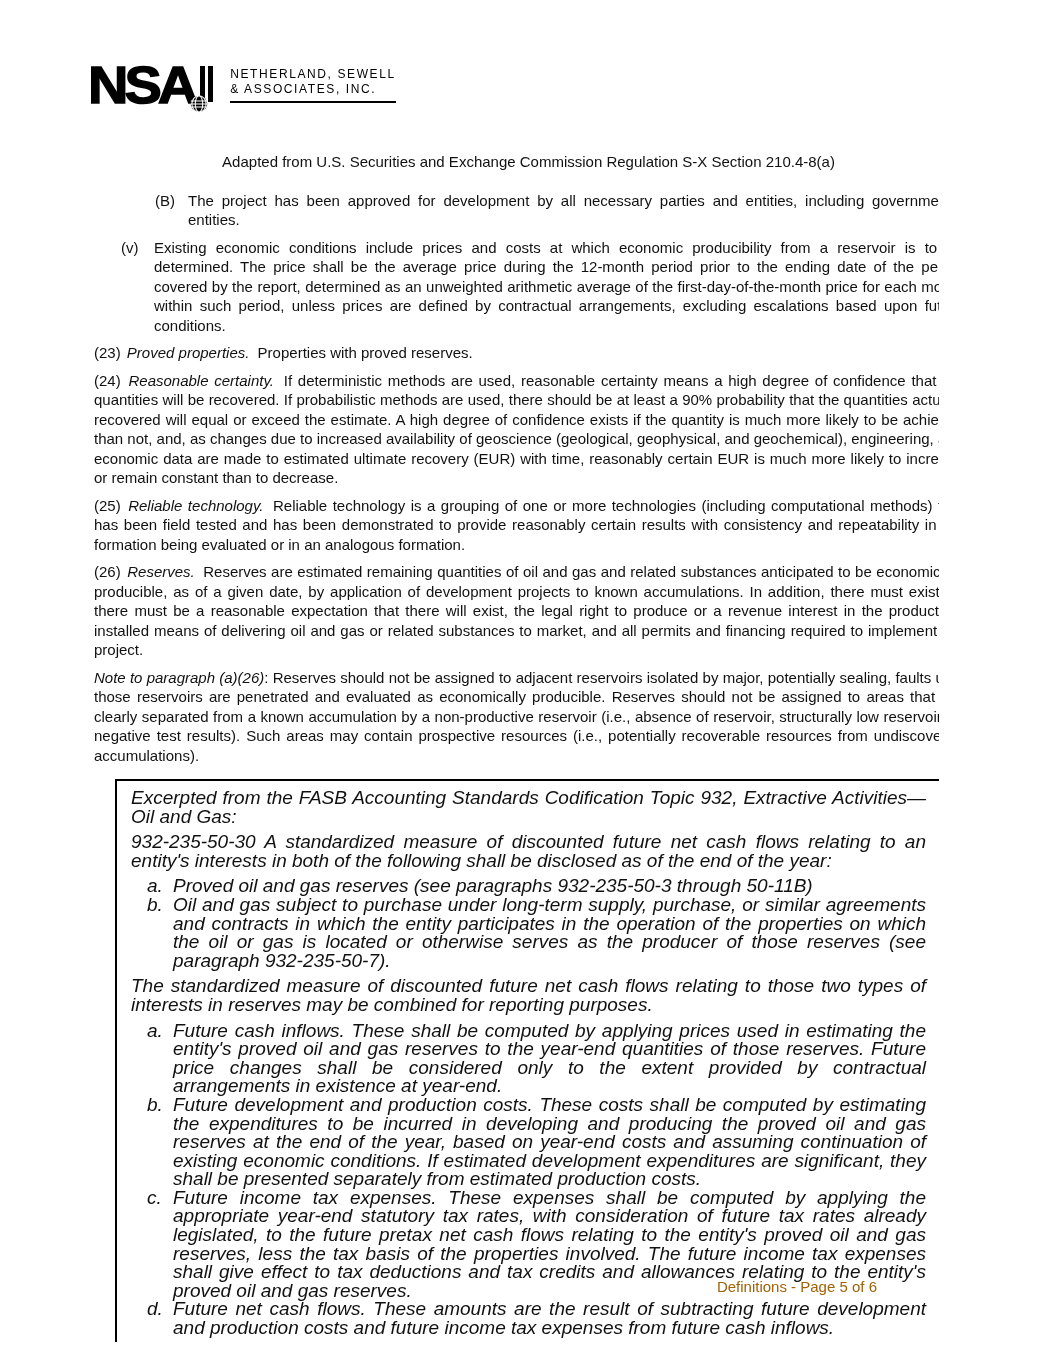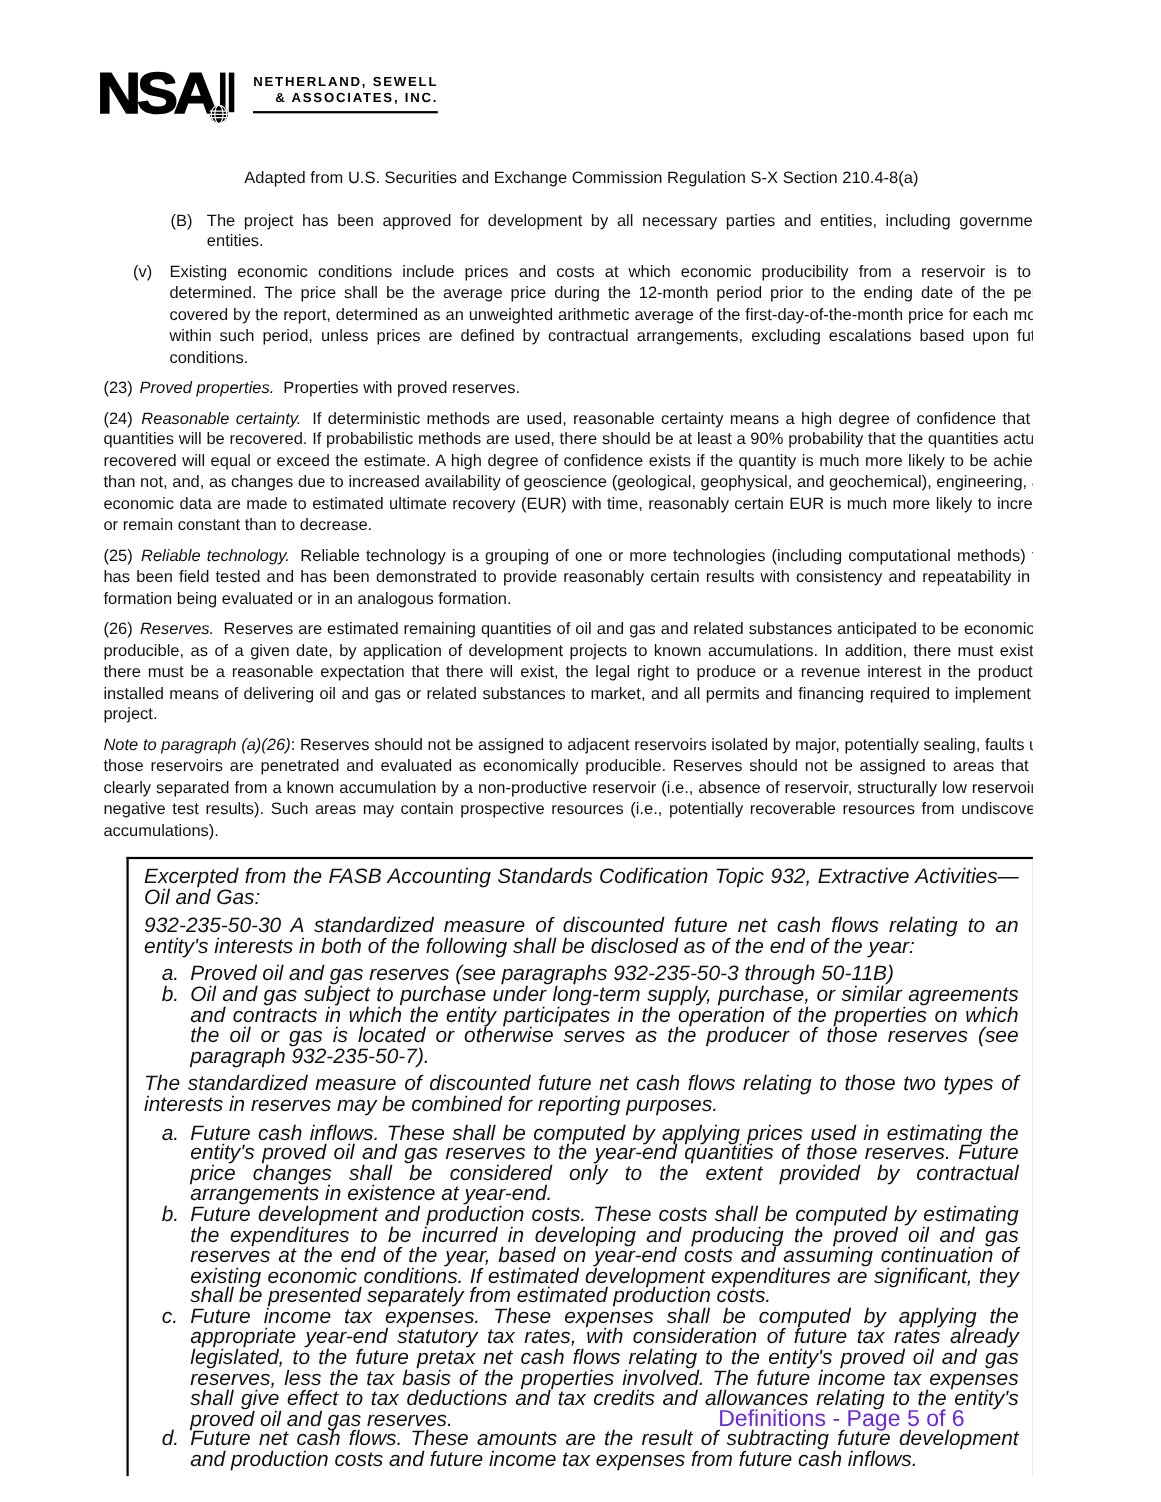--- a/index.html
+++ b/index.html
@@ -17,22 +17,22 @@
   .logo-nsa {
     font-size:56px; font-weight:900; letter-spacing:-4px; line-height:44px;
     -webkit-text-stroke:1.5px #000; color:#000;
     transform:scaleY(0.94); transform-origin:top left;
   }
   .logo-bars { position:relative; width:15px; height:46px; margin-left:5px; }
   .logo-bars .bar { position:absolute; top:2px; width:4.5px; height:36px; background:#000; }
   .logo-bars .bar.b1 { left:1px; }
   .logo-bars .bar.b2 { left:9px; }
   .globe-icon { position:absolute; left:-9px; bottom:-3px; width:18px; height:18px; }
-  .company { margin-left:16px; padding-top:3px; font-size:12px; font-weight:bold;
-             letter-spacing:1.6px; line-height:15px; white-space:nowrap; color:#000;text-align:right; }
+  .company { margin-left:16px; padding-top:3px; font-size:12px; font-weight:normal;
+             letter-spacing:1.6px; line-height:15px; white-space:nowrap; color:#000; }
   .company-rule { height:0; border-bottom:2px solid #000; margin-top:4px; }
   
   .content { position:absolute; left:94px; top:150px; width:869px; font-size:15px; line-height:19.5px; }
   .title   { text-align:center; font-size:17px; font-weight:bold; margin:0; line-height:20px; }
   .subtitle{ text-align:center; margin:2px 0 0 0; }
   .para { text-align:justify; margin:8px 0 0 0; }
   .hang { display:flex; margin:8px 0 0 0; }
   .hang .label { flex:0 0 33px; }
   .hang .htext { flex:1; text-align:justify; }
   .indent-b { padding-left:61px; margin-top:19px; }
@@ -47,21 +47,21 @@
     padding:8px 13px 4px 14px;
     font-style:italic; line-height:18.6px; font-size:19px;
   }
   .bpara { text-align:justify; margin:7px 0 0 0; }
   .bpara.first { margin-top:0; }
   .box-list { margin-top:7px; }
   .box-item { display:flex; padding-left:16px; }
   .box-item .marker { flex:0 0 26px; }
   .box-item .btext  { flex:1; text-align:justify; }
   
-  .footer { position:absolute; top:1278px; right:62px; font-size:21px; color:#6d28d9; }
+  .footer { position:absolute; top:1278px; right:62px; font-size:15px; color:#a16207; }
 </style>
 </head>
 <body>
 
 <div class="page">
 
   <div class="letterhead">
     <div class="logo-mark">
       <span class="logo-nsa">NSA</span>
       <span class="logo-bars">

